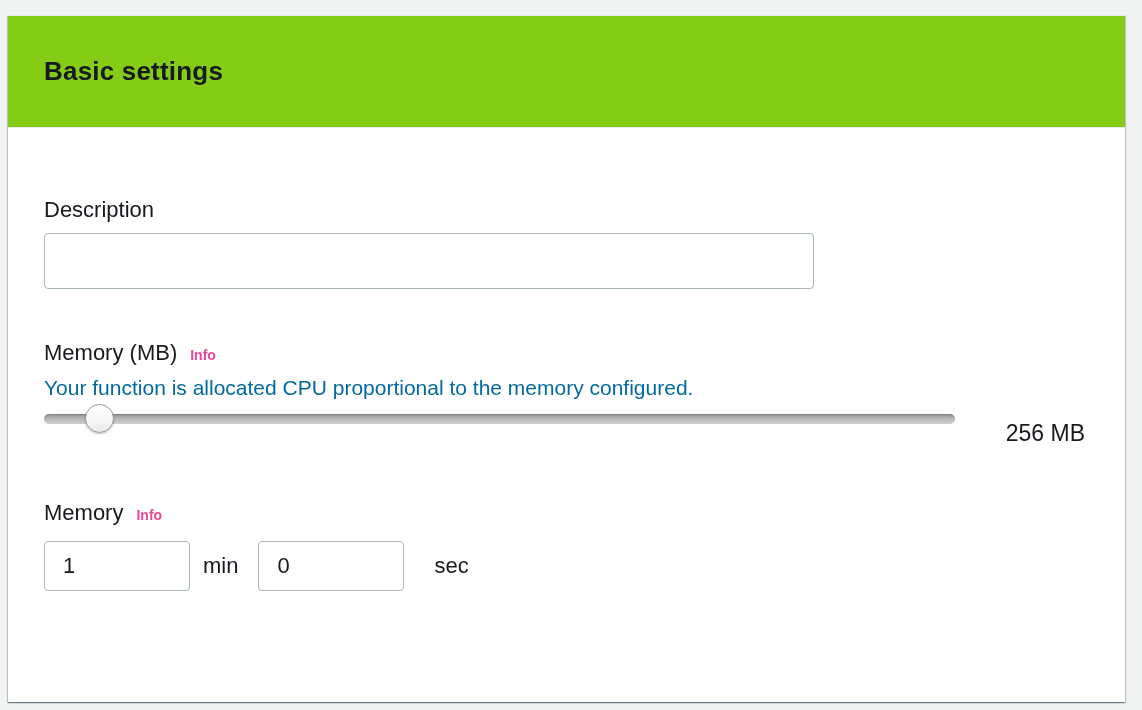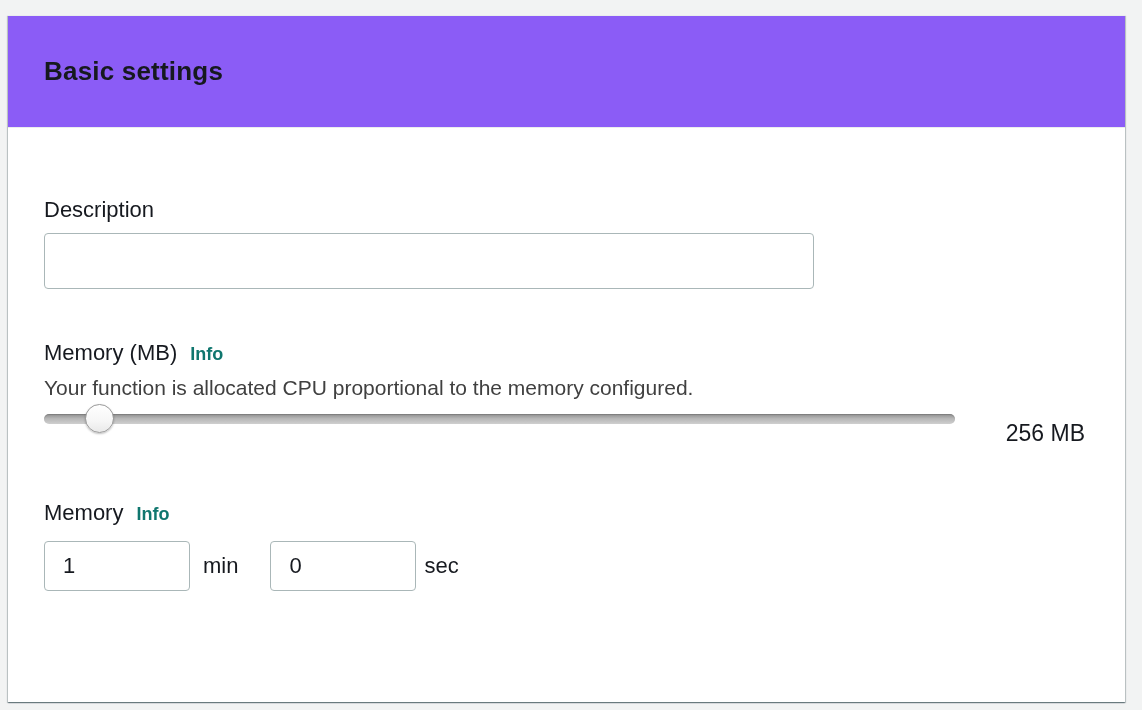--- a/index.html
+++ b/index.html
@@ -14,21 +14,21 @@
     left: 8px; top: 15px;
     width: 1117px; height: 687px;
     background: #ffffff;
     border-top: 1px solid #eaeded;
     box-shadow: 0 1px 1px 0 rgba(0,28,36,.35),
                 1px 1px 1px 0 rgba(0,28,36,.18),
                 -1px 1px 1px 0 rgba(0,28,36,.18);
   }
   .card-header {
     height: 112px;
-    background: #8b5cf6;
+    background: #84cc16;
     border-bottom: 1px solid #eaeded;
     display: flex;
     align-items: center;
     padding-left: 36px;
   }
   .card-header h2 {
     font-size: 26px;
     font-weight: 700;
     color: #16191f;
     letter-spacing: 0.2px;
@@ -64,33 +64,33 @@
     display: flex;
     align-items: baseline;
   }
   .memory-label-row { top: 212px; }
   .timeout-label-row { top: 372px; }
   .label-row .main-label {
     font-size: 22px;
     color: #16191f;
   }
   .info-link {
-    font-size: 18px;
+    font-size: 14px;
     font-weight: 700;
-    color: #0f766e;
+    color: #ec4899;
     text-decoration: none;
     cursor: pointer;
     margin-left: 13px;
   }
 
   .helper-text {
     position: absolute;
     left: 36px; top: 248px;
     font-size: 21px;
-    color: #404040;
+    color: #0369a1;
   }
 
   .slider {
     position: absolute;
     left: 36px; top: 276px;
     width: 911px; height: 30px;
     cursor: pointer;
   }
   .slider-track {
     position: absolute;
@@ -124,22 +124,22 @@
     align-items: center;
   }
   .timeout-input {
     width: 146px; height: 50px;
     padding: 0 18px;
   }
   .unit-label {
     font-size: 22px;
     color: #16191f;
   }
-  .unit-min { margin: 0 32px 0 13px; }
-  .unit-sec { margin-left: 8px; }
+  .unit-min { margin: 0 20px 0 13px; }
+  .unit-sec { margin-left: 30px; }
 </style>
 </head>
 <body>
 
 <div class="page">
   <section class="card">
 
     <header class="card-header">
       <h2>Basic settings</h2>
     </header>

